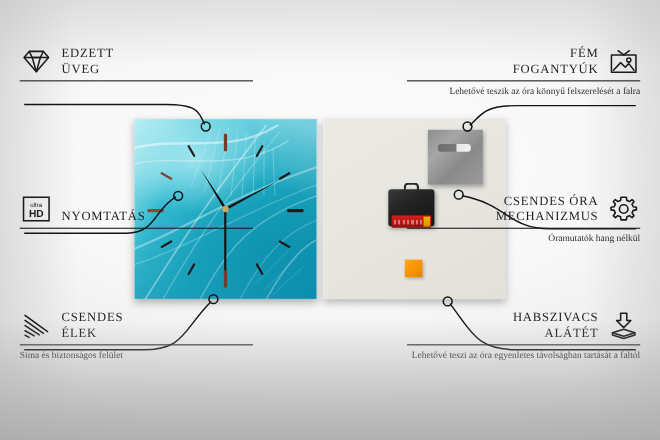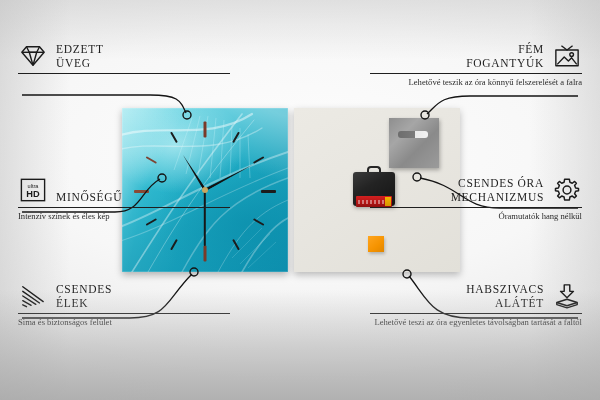--- a/index.html
+++ b/index.html
@@ -303,25 +303,24 @@
     <div class="callout-head">
       <span class="icon-box">
         <svg viewBox="0 0 32 28">
           <rect x="3.5" y="2.5" width="25" height="23" fill="none" stroke="#1b1b1b" stroke-width="1.5"></rect>
           <text x="16" y="12" font-family="Liberation Sans, sans-serif" font-size="6" fill="#1b1b1b" text-anchor="middle">ultra</text>
           <text x="16" y="22" font-family="Liberation Sans, sans-serif" font-size="10" font-weight="bold" fill="#1b1b1b" text-anchor="middle">HD</text>
         </svg>
       </span>
       <span class="callout-title">
         <br>
-        <span>MINŐSÉGŰ</span>
-      </span>
-    </div>
-    <div class="callout-rule"></div>
-    <div class="callout-desc">Intenzív színek és éles kép</div>
+        <span>NYOMTATÁS</span>
+      </span>
+    </div>
+    <div class="callout-rule"></div>
   </div>
 
   <div class="callout left" style="left:18px; top:282px;">
     <div class="callout-head">
       <span class="icon-box">
         <svg viewBox="0 0 32 28">
           <g stroke="#1b1b1b" stroke-width="1.5" fill="none" stroke-linecap="round">
             <path d="M5 4 L27 20"></path>
               <path d="M5 9 L23 21.5"></path>
               <path d="M5 14 L19 23"></path>

